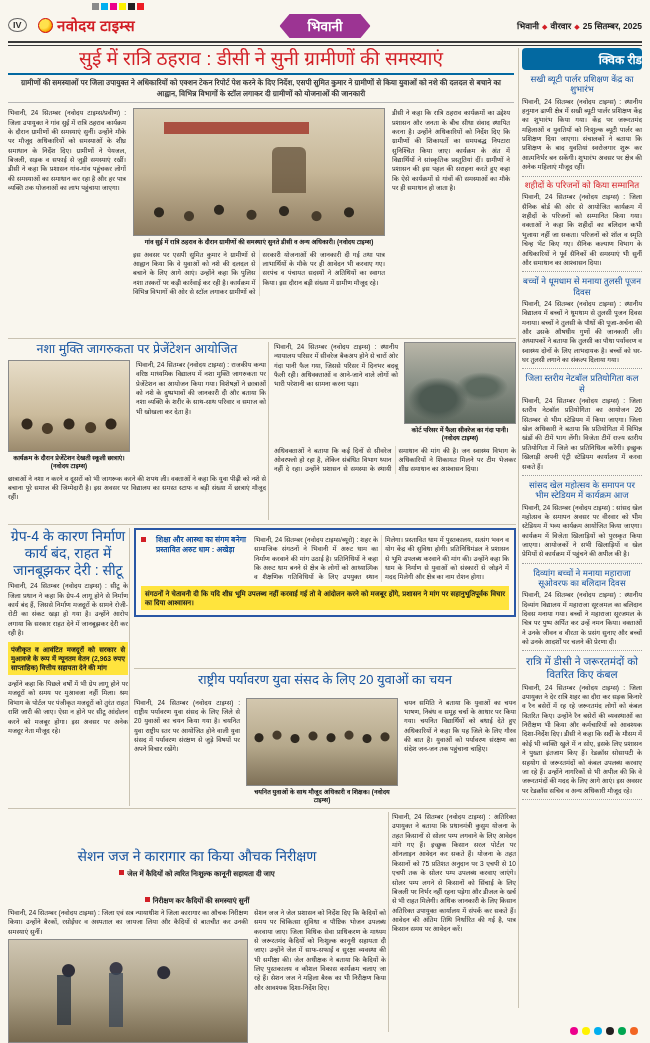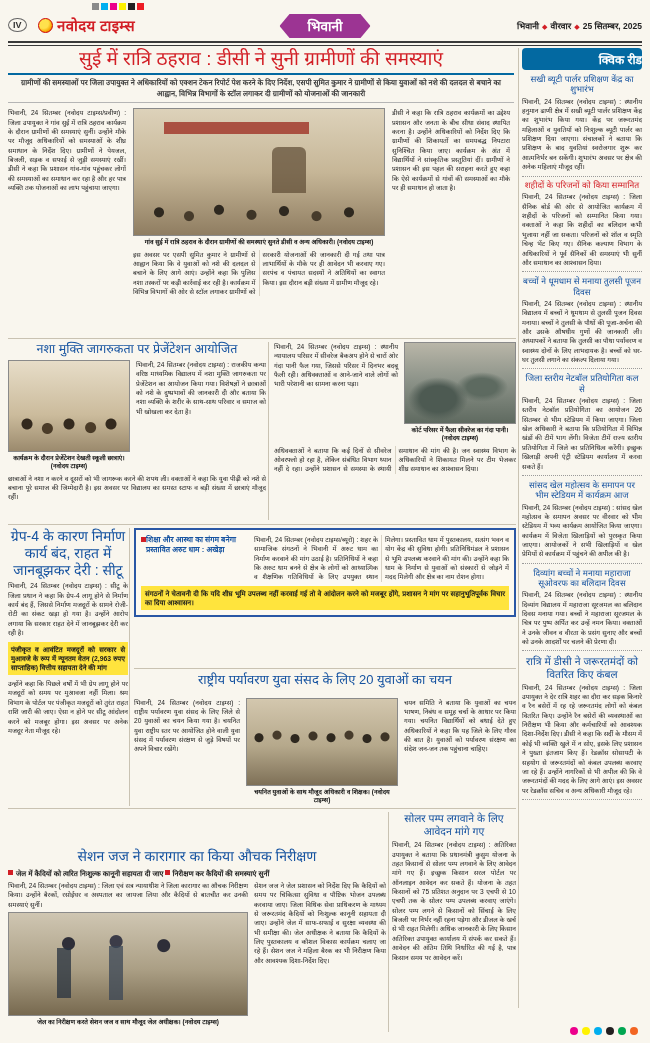--- a/index.html
+++ b/index.html
@@ -47,32 +47,32 @@
 .pwrap{flex:0 0 auto}
 .below{margin-top:3px}
 .cols2{column-count:2;column-gap:7px;column-rule:1px solid #d8d2c4}
 .storyC{top:528px;left:8px;width:120px}
 .sc-head{font-size:14px;margin-bottom:3px}
 .yellow-box{background:#ffe43d;font-weight:700;font-size:6.8px;line-height:1.35;padding:3px;margin:4px 0;text-align:justify}
 .storyD{top:528px;left:134px;width:382px;border:2px solid #2a57a5;padding:5px;background:#fcf9f1}
 .sd-head{font-size:13.5px;margin-bottom:4px}
 .d-flex{display:flex;gap:7px}
 .d-bullets{width:106px}
-.bullet{font-size:7.6px;font-weight:800;color:#1653a0;line-height:1.3;margin-bottom:3px;display:flex;gap:0;text-align:left}
+.bullet{font-size:7.6px;font-weight:800;color:#1653a0;line-height:1.3;margin-bottom:3px;display:flex;gap:10px;text-align:left}
 .sq{width:5px;height:5px;background:#d21f26;display:inline-block;margin-top:2px;flex:0 0 auto}
 .d-body{flex:1;column-count:2;column-gap:7px;column-rule:1px solid #d8d2c4}
 .d-yellow{background:#ffe43d;font-weight:700;font-size:6.9px;padding:3px 4px;margin-top:4px;text-align:justify;line-height:1.35}
 .storyE{top:672px;left:134px;width:382px}
 .se-head{font-size:13px;margin-bottom:10px}
 .e-left{width:106px}
 .e-right{flex:1}
 .photo-e{width:152px;height:88px;background:radial-gradient(circle at 8% 45%,#2e281f 4px,transparent 5px),radial-gradient(circle at 20% 42%,#463b2b 4px,transparent 5px),radial-gradient(circle at 32% 46%,#2e281f 4px,transparent 5px),radial-gradient(circle at 44% 43%,#3d3426 4px,transparent 5px),radial-gradient(circle at 56% 45%,#2e281f 4px,transparent 5px),radial-gradient(circle at 68% 42%,#463b2b 4px,transparent 5px),radial-gradient(circle at 80% 46%,#2e281f 4px,transparent 5px),radial-gradient(circle at 92% 44%,#3d3426 4px,transparent 5px),linear-gradient(180deg,#d3c7ae 0%,#b5a88b 55%,#7e7057 100%)}
 .storyF{top:848px;left:8px;width:378px}
 .sf-head{font-size:14px;margin-bottom:3px}
-.sf-bullets{display:flex;flex-direction:row;align-items:center;gap:1px;margin-bottom:3px}
+.sf-bullets{display:flex;flex-direction:column;align-items:center;gap:17px;margin-bottom:3px}
 .sf-bullets .bl{display:flex;gap:3px;font-size:7.2px;font-weight:800;color:#222}
 .f-left{width:240px}
 .f-right{flex:1}
 .photo-f{width:240px;height:104px;margin-top:3px;background:radial-gradient(circle at 25% 30%,#2e2e38 6px,transparent 7px),radial-gradient(circle at 45% 28%,#3c3c48 6px,transparent 7px),radial-gradient(circle at 65% 32%,#2e2e38 6px,transparent 7px),linear-gradient(180deg,#cfc6b2 0%,#ab9f85 55%,#77694f 100%)}
 .photo-f::before{content:"";position:absolute;left:20%;top:34%;width:14px;height:50px;background:#27323f;opacity:.75}
 .photo-f::after{content:"";position:absolute;left:42%;top:32%;width:14px;height:54px;background:#3a4656;opacity:.75}
 .storyG{top:812px;left:392px;width:124px}
 .sg-head{font-size:10.5px;margin-bottom:3px}
 .vline{position:absolute;border-left:1px solid #c9c2b2}
 .hline{position:absolute;border-top:1px solid #c9c2b2}
@@ -232,21 +232,20 @@
       <div class="f-left">
         <div class="body-txt">भिवानी, 24 सितम्बर (नवोदय टाइम्स) : जिला एवं सत्र न्यायाधीश ने जिला कारागार का औचक निरीक्षण किया। उन्होंने बैरकों, रसोईघर व अस्पताल का जायजा लिया और कैदियों से बातचीत कर उनकी समस्याएं सुनीं।</div>
         <div class="photo photo-f"></div>
         <div class="caption">जेल का निरीक्षण करते सेशन जज व साथ मौजूद जेल अधीक्षक। (नवोदय टाइम्स)</div>
       </div>
       <div class="f-right body-txt">सेशन जज ने जेल प्रशासन को निर्देश दिए कि कैदियों को समय पर चिकित्सा सुविधा व पौष्टिक भोजन उपलब्ध करवाया जाए। जिला विधिक सेवा प्राधिकरण के माध्यम से जरूरतमंद कैदियों को निःशुल्क कानूनी सहायता दी जाए। उन्होंने जेल में साफ-सफाई व सुरक्षा व्यवस्था की भी समीक्षा की। जेल अधीक्षक ने बताया कि कैदियों के लिए पुस्तकालय व कौशल विकास कार्यक्रम चलाए जा रहे हैं। सेशन जज ने महिला बैरक का भी निरीक्षण किया और आवश्यक दिशा-निर्देश दिए।</div>
     </div>
   </section>
 
   <section class="story storyG">
-    <h2 class="h-blue sg-head">सोलर पम्प लगवाने के लिए आवेदन मांगे गए</h2>
     <div class="body-txt">भिवानी, 24 सितम्बर (नवोदय टाइम्स) : अतिरिक्त उपायुक्त ने बताया कि प्रधानमंत्री कुसुम योजना के तहत किसानों से सोलर पम्प लगवाने के लिए आवेदन मांगे गए हैं। इच्छुक किसान सरल पोर्टल पर ऑनलाइन आवेदन कर सकते हैं। योजना के तहत किसानों को 75 प्रतिशत अनुदान पर 3 एचपी से 10 एचपी तक के सोलर पम्प उपलब्ध करवाए जाएंगे। सोलर पम्प लगने से किसानों को सिंचाई के लिए बिजली पर निर्भर नहीं रहना पड़ेगा और डीजल के खर्च से भी राहत मिलेगी। अधिक जानकारी के लिए किसान अतिरिक्त उपायुक्त कार्यालय में संपर्क कर सकते हैं। आवेदन की अंतिम तिथि निर्धारित की गई है, पात्र किसान समय पर आवेदन करें।</div>
   </section>
 
   <div class="vline v-qr"></div>
   <div class="vline v-ab"></div>
   <div class="vline v-cd"></div>
   <div class="vline v-fg"></div>
   <div class="hline h-1"></div>
   <div class="hline h-2"></div>
   <div class="hline h-3"></div>

